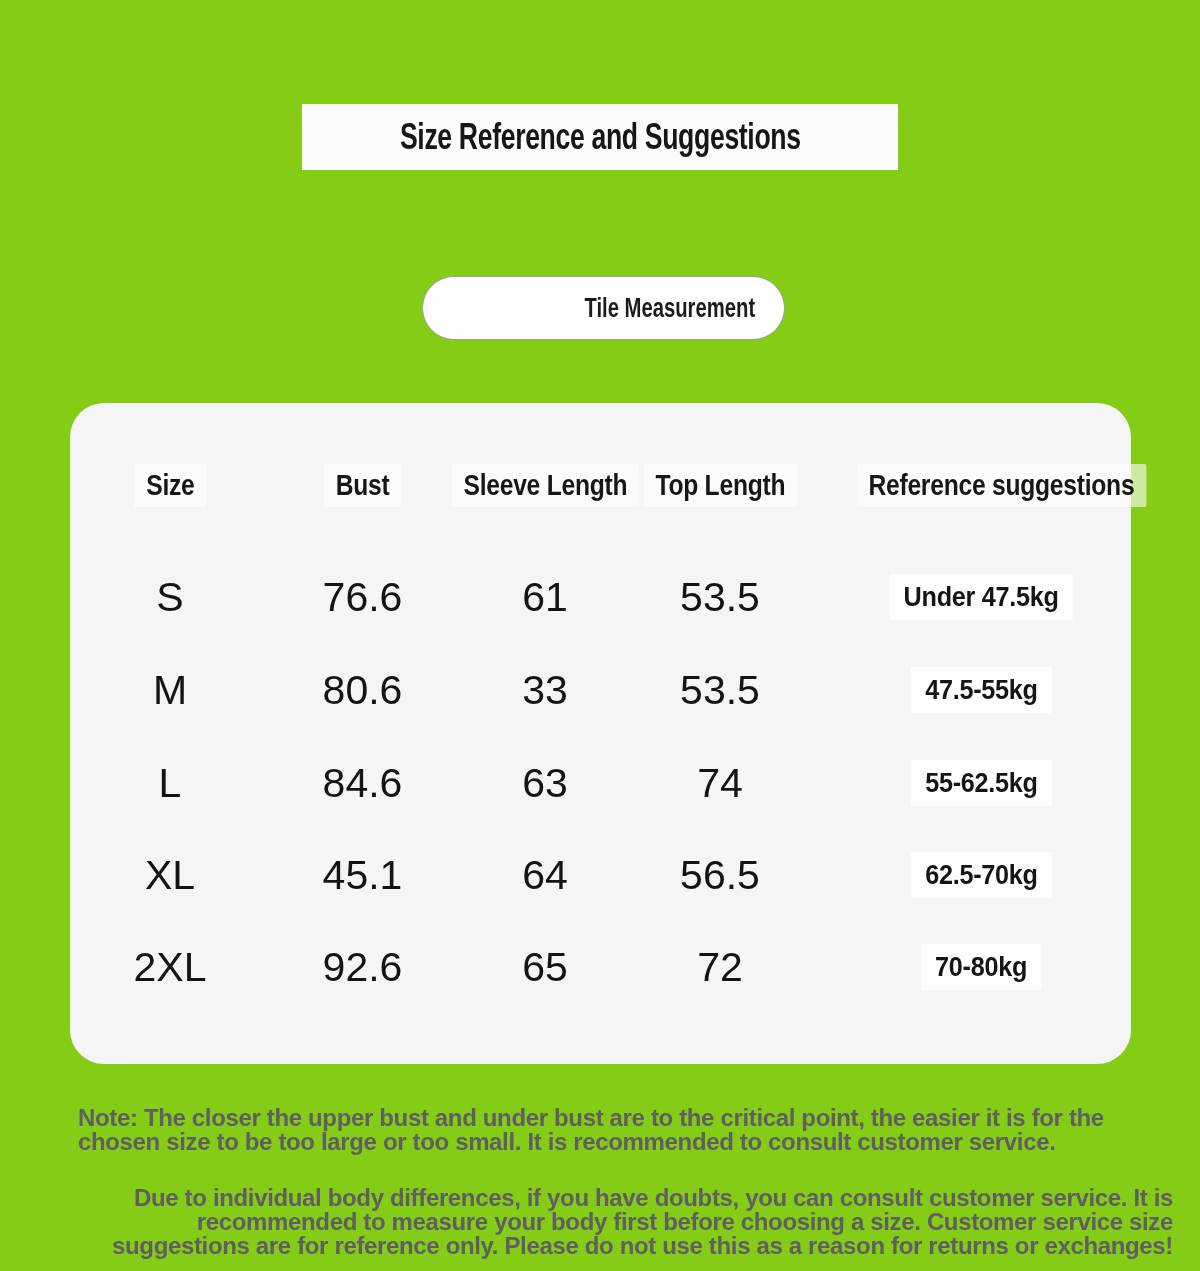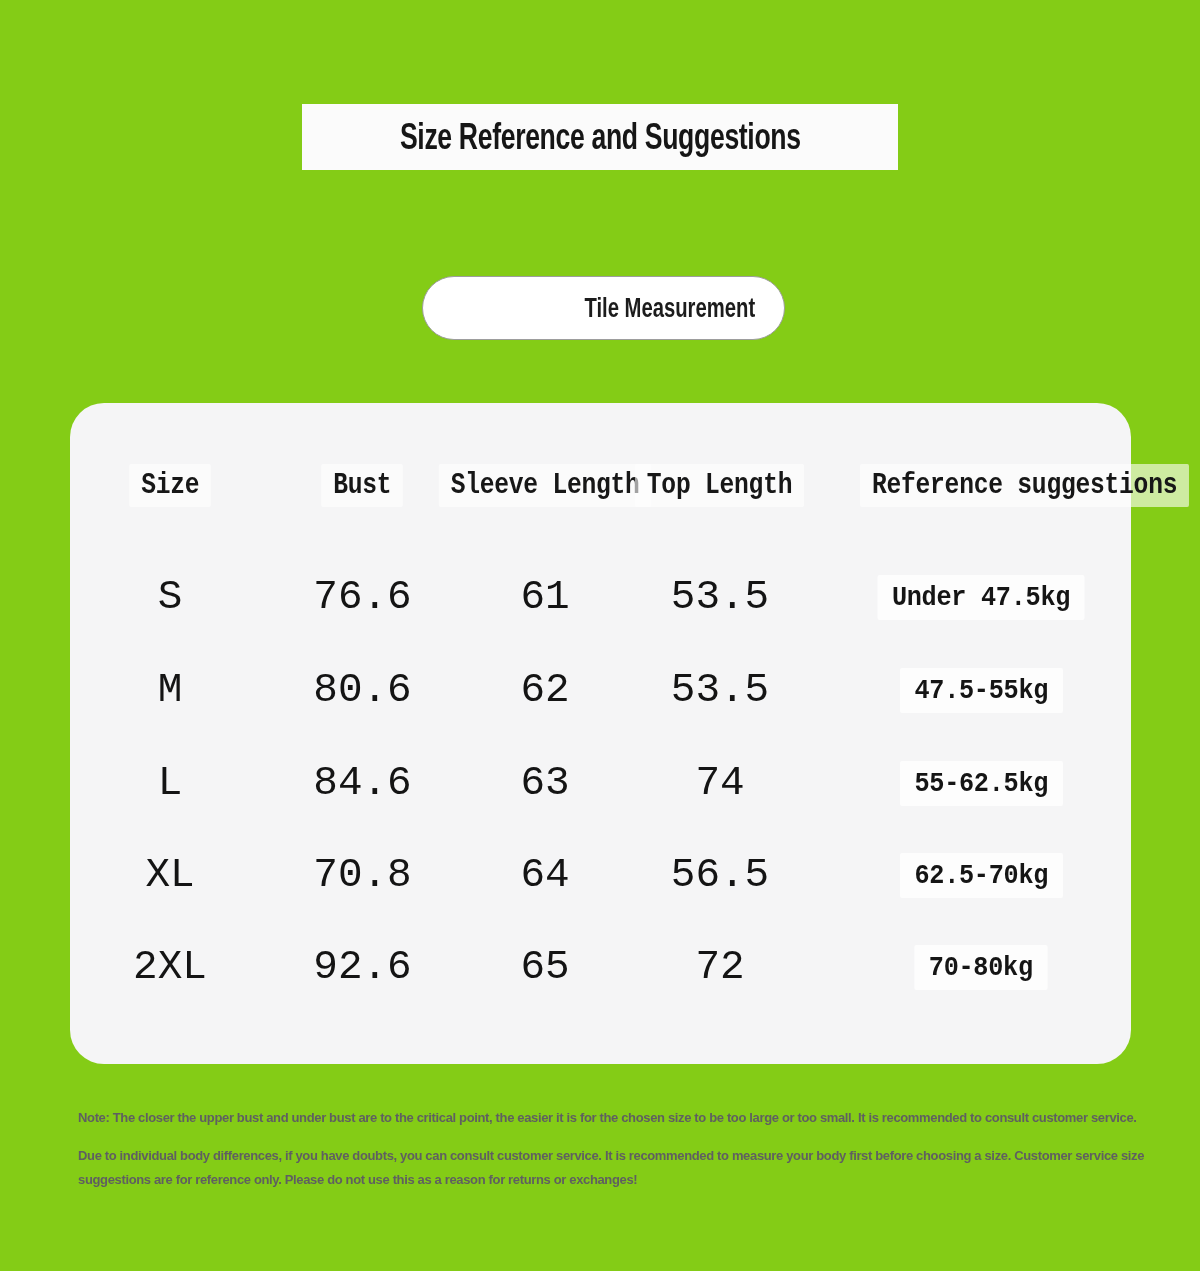--- a/index.html
+++ b/index.html
@@ -65,21 +65,20 @@
 
   
   .panel {
     position: absolute;
     left: 70px;
     top: 403px;
     width: 1061px;
     height: 661px;
     background: #f5f5f6;
     border-radius: 34px;
-    font-family: Liberation Mono, monospace;
   }
   .trow {
     position: absolute;
     left: 0;
     right: 0;
     height: 60px;
     display: grid;
     grid-template-columns: 200px 185px 180px 170px 1fr;
     align-items: center;
     justify-items: center;
@@ -126,27 +125,27 @@
   }
 
   
   .notes {
     position: absolute;
     left: 78px;
     top: 1106px;
     width: 1095px;
   }
   .note {
-    font-size: 13px;
+    font-size: 24px;
     font-weight: 700;
     line-height: 24px;
     letter-spacing: -0.35px;
     color: #5f5f61;
   }
-  .note + .note { margin-top: 14px; }
+  .note + .note { margin-top: 32px; text-align: right; }
 </style>
 </head>
 <body>
 
 <div class="page">
 
   <div class="title-wrap">
     <div class="title-box">
       <span class="title-text">Size Reference and Suggestions</span>
     </div>
@@ -170,36 +169,36 @@
       <div class="cell-size">S</div>
       <div class="cell-num">76.6</div>
       <div class="cell-num">61</div>
       <div class="cell-num">53.5</div>
       <div class="cell-ref"><span class="ref-box">Under 47.5kg</span></div>
     </div>
 
     <div class="trow row-m">
       <div class="cell-size">M</div>
       <div class="cell-num">80.6</div>
-      <div class="cell-num">62</div>
+      <div class="cell-num">33</div>
       <div class="cell-num">53.5</div>
       <div class="cell-ref"><span class="ref-box">47.5-55kg</span></div>
     </div>
 
     <div class="trow row-l">
       <div class="cell-size">L</div>
       <div class="cell-num">84.6</div>
       <div class="cell-num">63</div>
       <div class="cell-num">74</div>
       <div class="cell-ref"><span class="ref-box">55-62.5kg</span></div>
     </div>
 
     <div class="trow row-xl">
       <div class="cell-size">XL</div>
-      <div class="cell-num">70.8</div>
+      <div class="cell-num">45.1</div>
       <div class="cell-num">64</div>
       <div class="cell-num">56.5</div>
       <div class="cell-ref"><span class="ref-box">62.5-70kg</span></div>
     </div>
 
     <div class="trow row-2xl">
       <div class="cell-size">2XL</div>
       <div class="cell-num">92.6</div>
       <div class="cell-num">65</div>
       <div class="cell-num">72</div>

